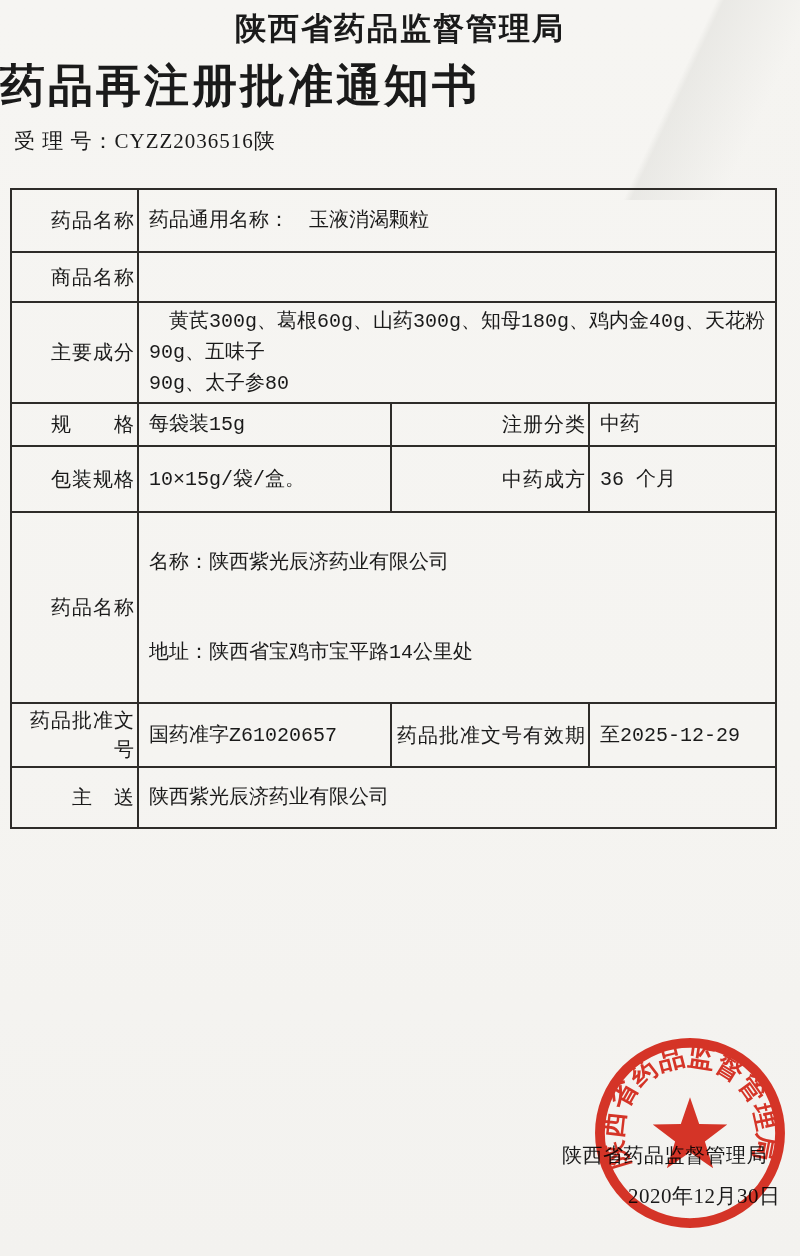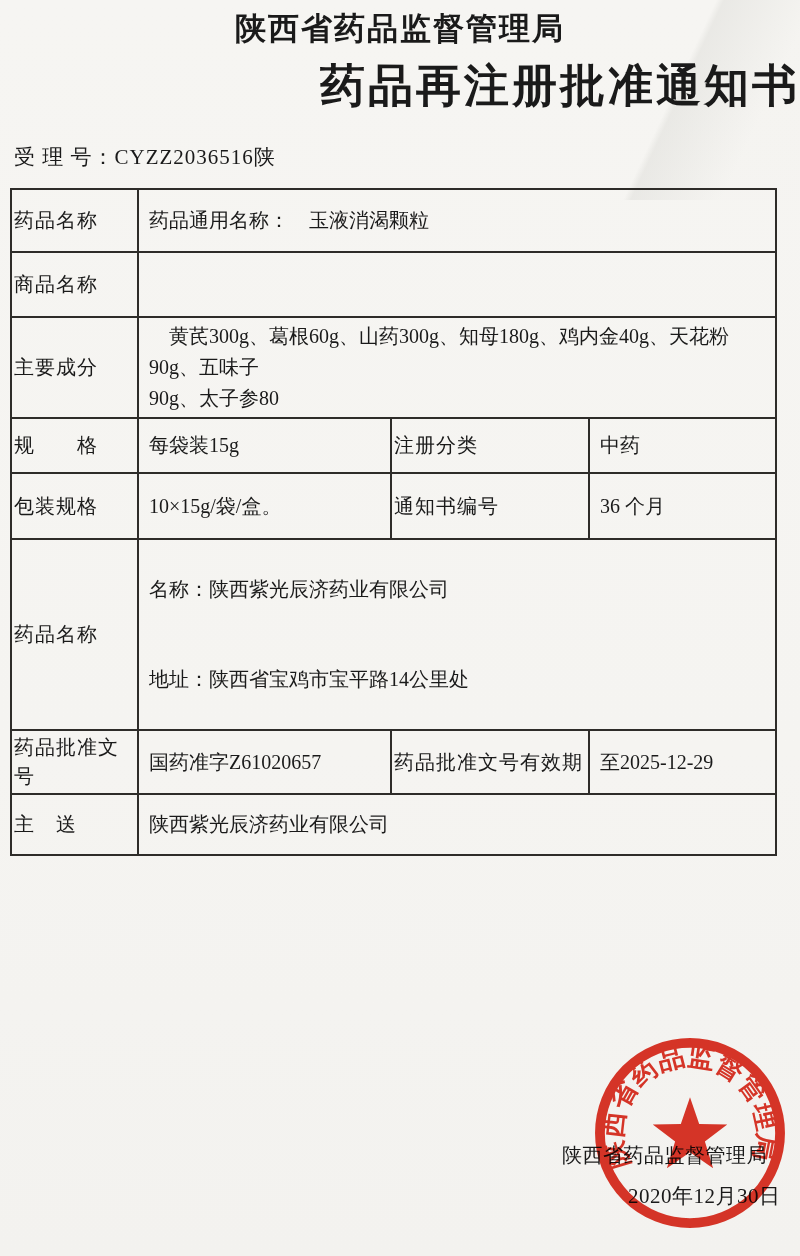--- a/index.html
+++ b/index.html
@@ -21,38 +21,38 @@
     pointer-events:none;
   }
   .org-name{
     position:absolute;left:0;top:8px;width:800px;
     text-align:center;
     font-family:"Liberation Sans","DejaVu Sans",sans-serif;
     font-size:31px;font-weight:700;letter-spacing:2px;
   }
   .doc-title{
     position:absolute;left:0;top:56px;width:800px;
-    text-align:right;
+    text-align:left;
     font-size:45px;font-weight:600;letter-spacing:3px;
   }
-  .meta-row{position:absolute;left:0;top:143px;width:800px;height:30px;font-size:21px;text-align:right;}
+  .meta-row{position:absolute;left:0;top:127px;width:800px;height:30px;font-size:21px;text-align:right;}
   .meta-left{position:absolute;left:14px;top:0;letter-spacing:1px;}
   .meta-right{position:absolute;left:480px;top:0;letter-spacing:1px;}
   table.doc{
     position:absolute;left:10px;top:188px;
     width:765px;border-collapse:collapse;table-layout:fixed;
   }
   table.doc td{
     border:2px solid #2e2c29;
     font-size:20px;
     vertical-align:middle;
     overflow:hidden;
   }
-  td.lab{text-align:left;letter-spacing:1px;white-space:pre-line;line-height:1.45;padding:2px;}
-  td.val{padding:3px 8px 3px 10px;white-space:pre-line;line-height:1.55;}
+  td.lab{text-align:right;letter-spacing:1px;white-space:pre-line;line-height:1.45;padding:2px;}
+  td.val{padding:3px 8px 3px 10px;white-space:pre-line;line-height:1.55;font-family:Liberation Mono, monospace;}
   .two-line .line1{margin-bottom:28px;}
   .seal{
     position:absolute;left:583px;top:1026px;width:214px;height:214px;
     mix-blend-mode:multiply;opacity:0.92;
   }
   .sig-issuer{position:absolute;left:562px;top:1142px;font-size:20px;letter-spacing:0.5px;}
   .sig-date{position:absolute;left:628px;top:1182px;font-size:21px;letter-spacing:0.5px;}
 </style>
 </head>
 <body>
@@ -72,39 +72,39 @@
       <col style="width:127px">
         <col style="width:253px">
         <col style="width:198px">
         <col style="width:187px">
     </colgroup>
     <tbody>
         <tr style="height:63px">
       <td class="lab">药品名称</td>
       <td class="val" colspan="3">药品通用名称：　玉液消渴颗粒</td>
     </tr>
-    <tr style="height:65px">
+    <tr style="height:50px">
       <td class="lab">商品名称</td>
       <td class="val" colspan="3"></td>
     </tr>
     <tr style="height:67px">
       <td class="lab">主要成分</td>
       <td class="val" colspan="3">　黄芪300g、葛根60g、山药300g、知母180g、鸡内金40g、天花粉90g、五味子
 90g、太子参80</td>
     </tr>
-    <tr style="height:55px">
+    <tr style="height:43px">
       <td class="lab">规　　格</td>
       <td class="val">每袋装15g</td>
       <td class="lab">注册分类</td>
       <td class="val">中药</td>
     </tr>
     <tr style="height:66px">
       <td class="lab">包装规格</td>
       <td class="val">10×15g/袋/盒。</td>
-      <td class="lab">通知书编号</td>
+      <td class="lab">中药成方</td>
       <td class="val">36 个月</td>
     </tr>
     <tr style="height:105px">
       <td class="lab">药品名称</td>
       <td class="val two-line" colspan="3">
         <div class="line1">名称：陕西紫光辰济药业有限公司</div>
         <div class="line2">地址：陕西省宝鸡市宝平路14公里处</div>
       </td>
     </tr>
     <tr style="height:60px">

